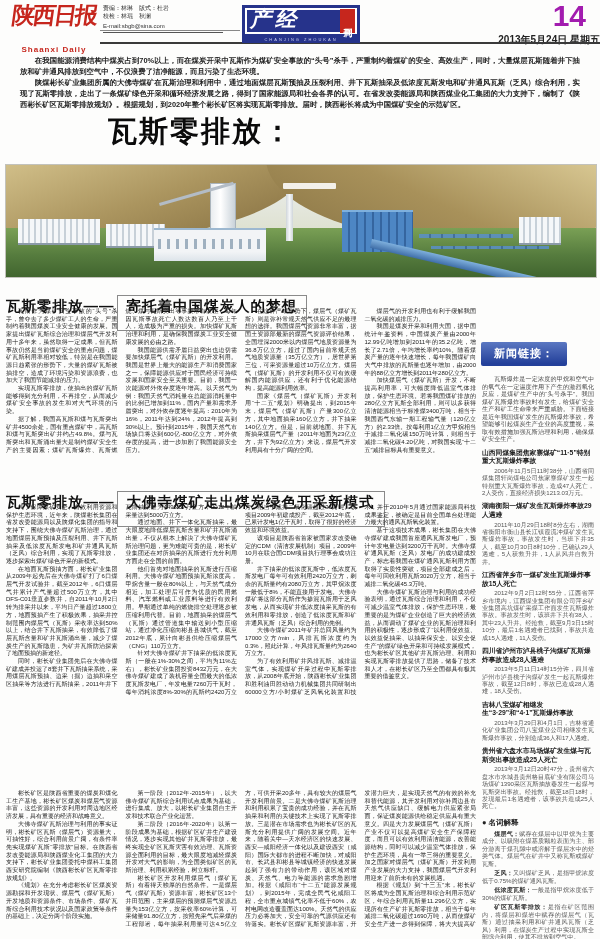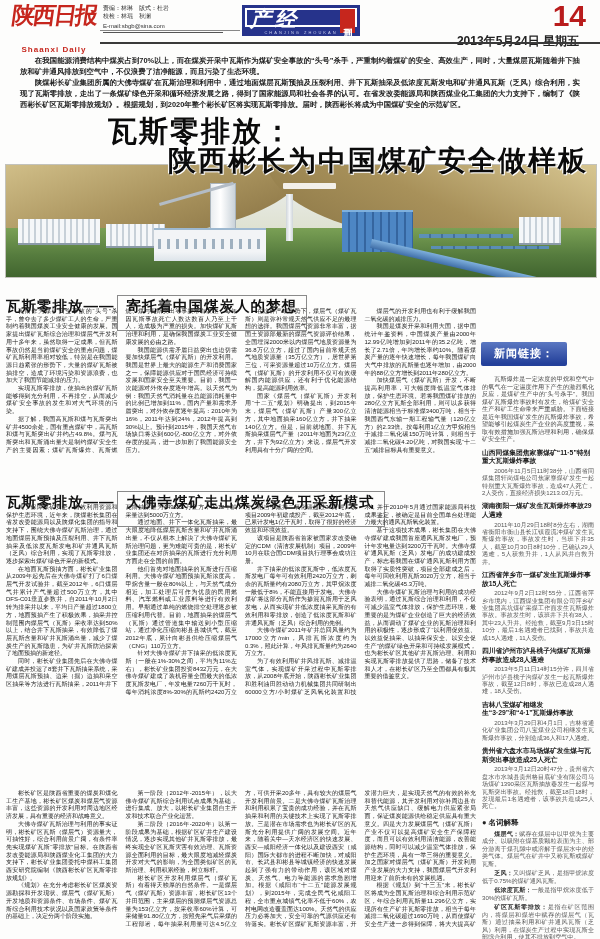--- a/index.html
+++ b/index.html
@@ -7,31 +7,31 @@
         font-family:"Liberation Sans","DejaVu Sans",sans-serif;color:#1a1a1a;overflow:hidden;}
 
   
   .masthead{position:absolute;left:0;top:0;width:600px;height:48px;}
   .brand{position:absolute;left:8px;top:3px;width:92px;text-align:center;}
   .brand-cn{font-family:"DejaVu Serif","Liberation Serif",serif;font-weight:bold;color:#c6261d;
             font-size:23px;line-height:24px;transform:skewX(-8deg);letter-spacing:-2px;white-space:nowrap;}
   .brand-en{color:#c6261d;font-size:8px;font-weight:bold;letter-spacing:1px;margin-top:18px;}
   .staff{position:absolute;left:103px;top:4px;width:140px;font-size:6px;line-height:8px;color:#333;}
   .staff .email{margin-top:2px;border-bottom:1px solid #555;padding-bottom:2px;width:120px;}
-  .section-logo{position:absolute;left:242px;top:5px;width:118px;height:31px;background:#26338b;z-index:3;}
+  .section-logo{position:absolute;left:242px;top:5px;width:118px;height:38px;background:#26338b;z-index:3;}
   .sl-frame{position:absolute;left:3px;top:3px;right:3px;bottom:9px;border:2px solid #fff;}
   .sl-main{position:absolute;left:8px;top:1px;color:#fff;font-weight:bold;font-size:21px;
            font-style:italic;letter-spacing:4px;line-height:26px;}
   .sl-sub{position:absolute;right:5px;top:4px;width:15px;height:24px;background:#c6261d;color:#fff;
           font-size:9px;font-weight:bold;writing-mode:vertical-rl;text-orientation:upright;
           text-align:center;line-height:15px;}
   .sl-pinyin{position:absolute;left:0;bottom:1px;width:100%;text-align:center;color:#c7cdee;
              font-size:4px;letter-spacing:2px;}
-  .pageno{position:absolute;right:14px;top:0;font-size:30px;font-weight:bold;color:#b91c1c;line-height:32px;}
-  .mdate{position:absolute;right:21px;top:33px;font-size:12px;font-weight:bold;color:#222;}
+  .pageno{position:absolute;right:14px;top:0;font-size:30px;font-weight:bold;color:#a21caf;line-height:32px;}
+  .mdate{position:absolute;right:0;top:33px;font-size:10px;font-weight:bold;color:#222;}
   .mast-rule{position:absolute;left:100px;right:0;top:42px;border-top:2px solid #3a3a3a;}
   .mast-rule2{position:absolute;left:100px;width:140px;top:30px;border-top:0.5px solid #888;}
 
   
   .intro{position:absolute;left:20px;top:55px;width:560px;font-size:7.4px;line-height:11px;
          color:#222;text-align:justify;font-weight:bold;}
   .intro p{margin:0;text-indent:2em;}
 
   
   .hero{position:absolute;left:0;top:110px;width:600px;height:168px;}
@@ -108,21 +108,20 @@
     <div class="mast-rule"></div>
   </header>
 
   <div class="intro">
     <p>在我国能源消费结构中煤炭占到70%以上，而在煤炭开采中瓦斯作为煤矿安全事故的“头号”杀手，严重制约着煤矿的安全、高效生产，同时，大量煤层瓦斯随着井下抽放和矿井通风排放到空气中，不仅浪费了洁净能源，而且污染了生态环境。</p>
     <p>陕煤彬长矿业集团所属的大佛寺煤矿在瓦斯治理和利用中，通过地面煤层瓦斯预抽及压裂利用、井下瓦斯抽采及低浓度瓦斯发电和矿井通风瓦斯（乏风）综合利用，实现了瓦斯零排放，走出了一条煤矿绿色开采和循环经济发展之路，得到了国家能源局和社会各界的认可。在省发改委能源局和陕西煤业化工集团的大力支持下，编制了《陕西彬长矿区瓦斯零排放规划》。根据规划，到2020年整个彬长矿区将实现瓦斯零排放。届时，陕西彬长将成为中国煤矿安全的示范矿区。</p>
   </div>
 
   <div class="hero">
     <div class="hl1">瓦斯零排放：</div>
-    <div class="hl2">陕西彬长为中国煤矿安全做样板</div>
     <div class="photo">
       <div class="hill-l"></div>
       <div class="hill-r"></div>
       <div class="field"></div>
       <div class="pb b-white" style="left:2%;top:48%;width:14%;height:22%;"></div>
       <div class="pb b-white" style="left:17%;top:53%;width:10%;height:19%;"></div>
       <div class="pb b-silo" style="left:34.5%;top:16%;width:4.2%;height:54%;"></div>
       <div class="pb conveyor" style="left:26%;top:34%;width:13%;height:3%;transform:rotate(-16deg);background:#b3bcc6;"></div>
       <div class="pb b-hall" style="left:25%;top:56%;width:19%;height:28%;"></div>
       <div class="pb b-chim" style="left:47.5%;top:26%;width:1.2%;height:42%;"></div>

